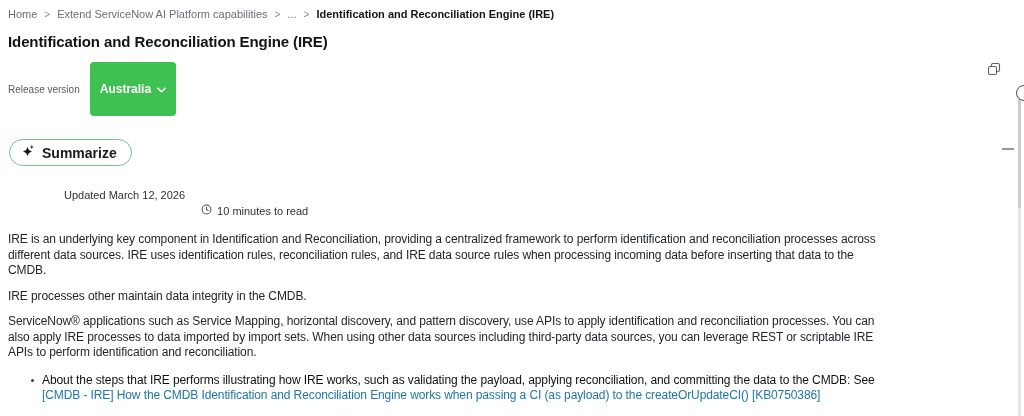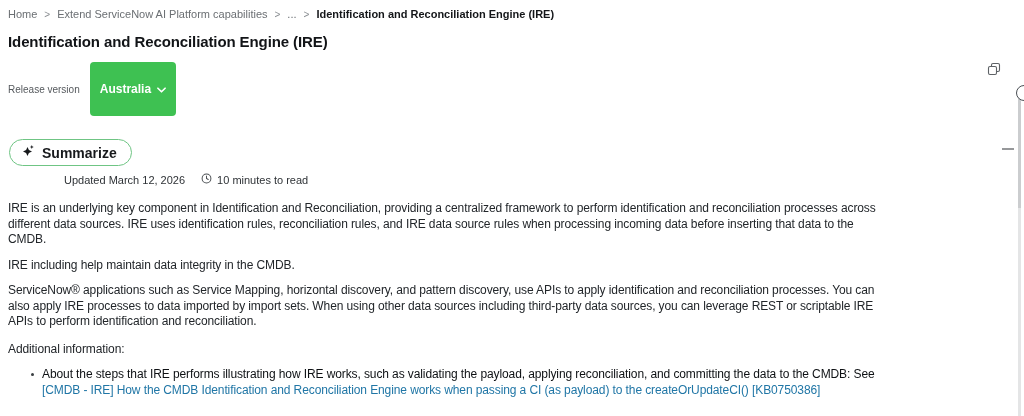--- a/index.html
+++ b/index.html
@@ -27,21 +27,21 @@
   .copy-btn { position:absolute; left:986px; top:62px; width:16px; height:16px;
     background:none; border:none; cursor:pointer; padding:0; }
 
   
   .summarize-btn { margin-top:23px; margin-left:1px; display:inline-flex; align-items:center; gap:7px;
     background:#ffffff; border:1.5px solid #6fc584; border-radius:14px; padding:4px 14px 4px 11px;
     font-size:14px; font-weight:700; color:#17191c; cursor:pointer; font-family:inherit; }
 
   .meta-row { margin-top:7px; margin-left:12px; display:flex; align-items:center; gap:16px;
     font-size:11px; color:#2e3236;padding-left:44px; }
-  .meta-time { display:inline-flex; align-items:center; gap:5px; }
+  .meta-time { display:inline-flex; align-items:center; gap:5px;margin-top:31px; }
 
   
   .body-copy { margin-top:15px; font-size:12px; line-height:15.5px; letter-spacing:-0.1px; color:#22262a; }
   .body-copy p { margin:0 0 10px 0; }
   .body-copy p.tight { margin-bottom:12px; }
   ul.bullets { list-style:none; margin:0 0 10px 0; padding-left:34px; }
   ul.bullets li { position:relative; margin-bottom:7px; }
   ul.bullets li::before { content:""; position:absolute; left:-11px; top:6px; width:3px; height:3px;
     border-radius:50%; background:#3a3e42; }
   ul.link-list li { margin-bottom:4.5px; }
@@ -118,25 +118,24 @@
           <path d="M6 3.4 L6 6 L7.9 7.1" fill="none" stroke="#4c5054" stroke-width="1.1" stroke-linecap="round"></path>
         </svg>
       </span>
       <span>10 minutes to read</span>
     </span>
   </div>
 
   
   <div class="body-copy">
     <p>IRE is an underlying key component in Identification and Reconciliation, providing a centralized framework to perform identification and reconciliation processes across different data sources. IRE uses identification rules, reconciliation rules, and IRE data source rules when processing incoming data before inserting that data to the CMDB.</p>
-    <p>IRE including help maintain data integrity in the CMDB.</p>
+    <p>IRE processes other maintain data integrity in the CMDB.</p>
 
 
     <p class="tight">ServiceNow® applications such as Service Mapping, horizontal discovery, and pattern discovery, use APIs to apply identification and reconciliation processes. You can also apply IRE processes to data imported by import sets. When using other data sources including third-party data sources, you can leverage REST or scriptable IRE APIs to perform identification and reconciliation.</p>
-    <p>Additional information:</p>
 
     <ul class="bullets link-list">
       <li>
         <span class="li-pre">About the steps that IRE performs illustrating how IRE works, such as validating the payload, applying reconciliation, and committing the data to the CMDB: See </span><a class="doc-link">[CMDB - IRE] How the CMDB Identification and Reconciliation Engine works when passing a CI (as payload) to the createOrUpdateCI() [KB0750386]</a>
       </li>
 
     </ul>
   </div>
 
   

